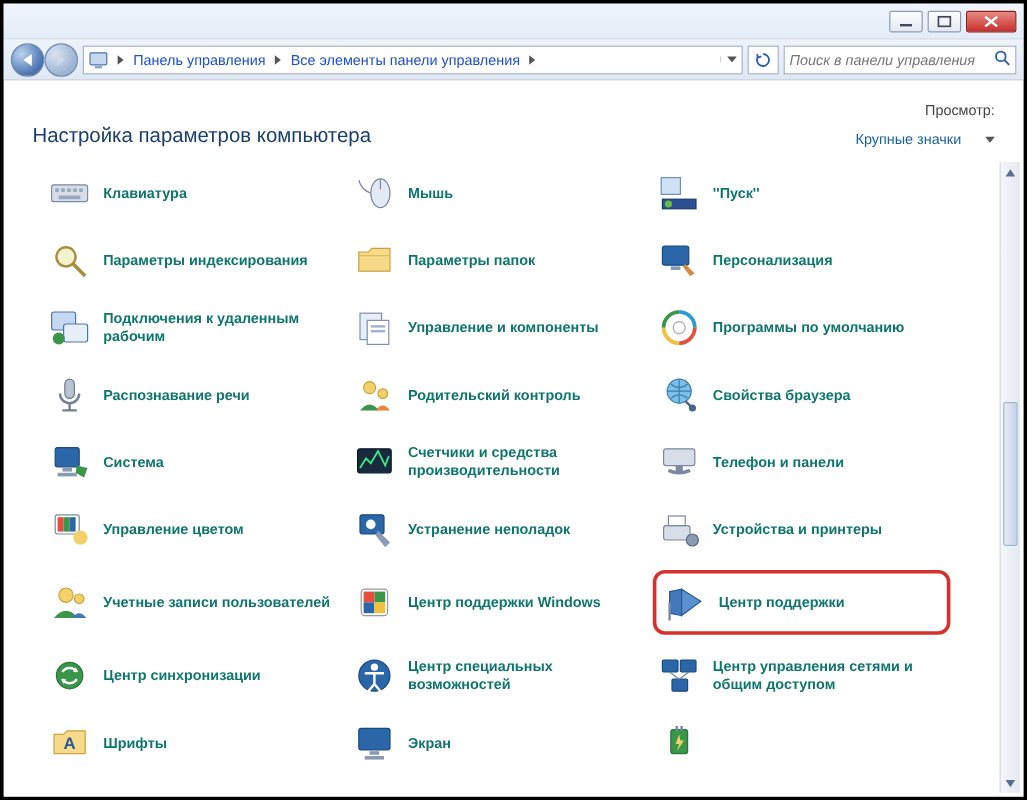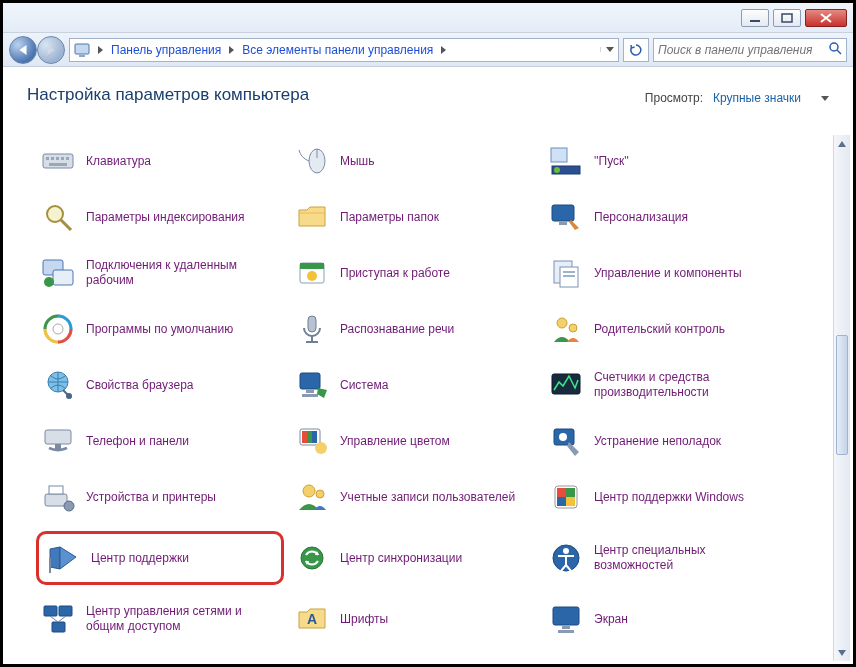--- a/index.html
+++ b/index.html
@@ -29,30 +29,30 @@
 
   .refreshbox { width: 26px; height: 24px; background: #fff; border: 1px solid #a2b2c8; display: flex; align-items: center; justify-content: center; }
 
   .searchbox { width: 194px; height: 24px; background: #fff; border: 1px solid #a2b2c8; display: flex; align-items: center; padding: 0 4px; }
   .searchbox input { border: none; outline: none; flex: 1; font-style: italic; color: #888; font-size: 12px; font-family: inherit; }
   .search-icon { color: #2a5db0; }
 
   
   .header-area { padding: 18px 24px 14px 24px; display: flex; justify-content: space-between; align-items: flex-end; }
   .page-title { color: #1a3e6e; font-size: 17px; }
-  .view-row { font-size: 12px; color: #444; display: flex; align-items: flex-start; gap: 10px; }
+  .view-row { font-size: 12px; color: #444; display: flex; align-items: flex-end; gap: 10px; flex-direction: column; }
   .view-link { color: #1a63a8; display: flex; align-items: center; gap: 20px; }
 
   
   .content { position: absolute; left: 3px; right: 3px; top: 132px; bottom: 3px; overflow: hidden; }
   .itemgrid { display: grid; grid-template-columns: repeat(3, 248px); column-gap: 6px; row-gap: 12px; padding: 4px 8px 4px 30px; }
   .cp-item { display: flex; align-items: center; gap: 10px; padding: 4px 4px; }
   .cp-item.highlight { border: 3px solid #d9302c; border-radius: 10px; padding: 6px 6px; }
   .cp-icon { width: 36px; height: 36px; flex-shrink: 0; display: flex; align-items: center; justify-content: center; }
-  .cp-label { color: #701a75; font-size: 12px; line-height: 1.25; }
+  .cp-label { color: #0f766e; font-size: 12px; line-height: 1.25; font-weight: bold; }
 
   
   .vscroll { position: absolute; right: 0; top: 0; bottom: 0; width: 17px; background: linear-gradient(90deg,#f4f6fa,#e4e9f1); border-left: 1px solid #d0d8e4; }
   .vscroll .btn { height: 17px; display:flex;align-items:center;justify-content:center; }
   .vscroll .thumb { position: absolute; left: 2px; right: 2px; top: 200px; height: 120px; background: linear-gradient(90deg,#e6edf7,#c4d3e8); border: 1px solid #9db4d3; border-radius: 2px; }
   .tri-up { width:0;height:0;border-left:4px solid transparent;border-right:4px solid transparent;border-bottom:6px solid #5a6f90; }
   .tri-dn { width:0;height:0;border-left:4px solid transparent;border-right:4px solid transparent;border-top:6px solid #5a6f90; }
 
   
   .cp-icon svg { width: 34px; height: 34px; }
@@ -202,30 +202,20 @@
             <rect x="2" y="4" width="20" height="15" rx="2" fill="#c6d8ef" stroke="#4a76b0"></rect>
             <rect x="12" y="14" width="20" height="15" rx="2" fill="#e6eef8" stroke="#4a76b0"></rect>
             <circle cx="8" cy="26" r="5" fill="#3a9649"></circle>
           </svg>
         </div>
         <div class="cp-label">Подключения к удаленным рабочим</div>
       </div>
       <div class="cp-item">
         <div class="cp-icon">
           <svg viewBox="0 0 34 34">
-            <rect x="5" y="7" width="24" height="20" rx="2" fill="#fff" stroke="#8aa0bd"></rect>
-            <rect x="5" y="7" width="24" height="6" fill="#3a9649"></rect>
-            <circle cx="17" cy="20" r="5" fill="#f2c23a"></circle>
-          </svg>
-        </div>
-        <div class="cp-label">Приступая к работе</div>
-      </div>
-      <div class="cp-item">
-        <div class="cp-icon">
-          <svg viewBox="0 0 34 34">
             <rect x="5" y="5" width="18" height="22" fill="#e6eef8" stroke="#7a92b5"></rect>
             <rect x="11" y="11" width="18" height="20" fill="#fff" stroke="#7a92b5"></rect>
             <rect x="14" y="15" width="12" height="2" fill="#9fb2cc"></rect>
             <rect x="14" y="19" width="12" height="2" fill="#9fb2cc"></rect>
           </svg>
         </div>
         <div class="cp-label">Управление и компоненты</div>
       </div>
       <div class="cp-item">
         <div class="cp-icon">

